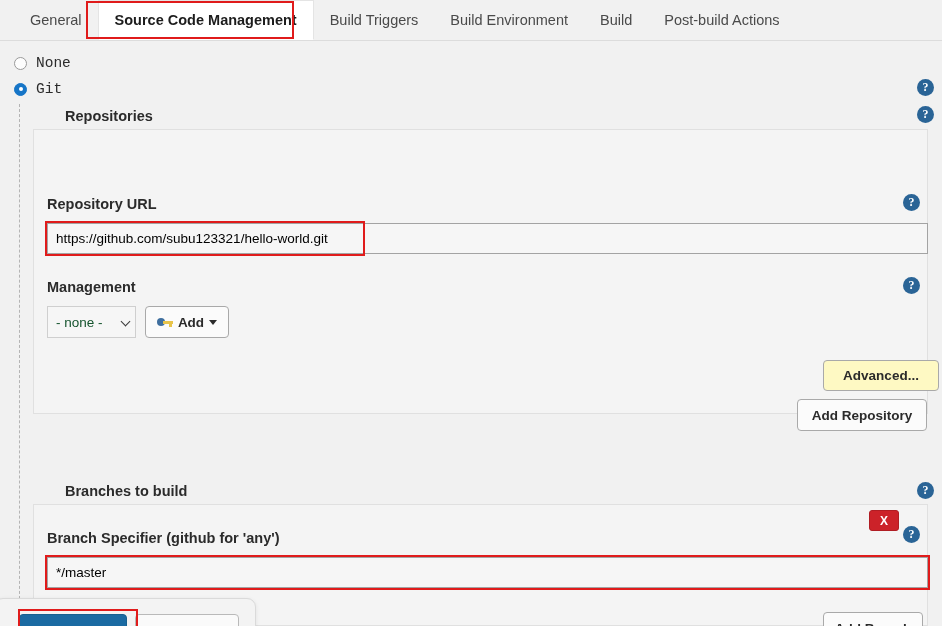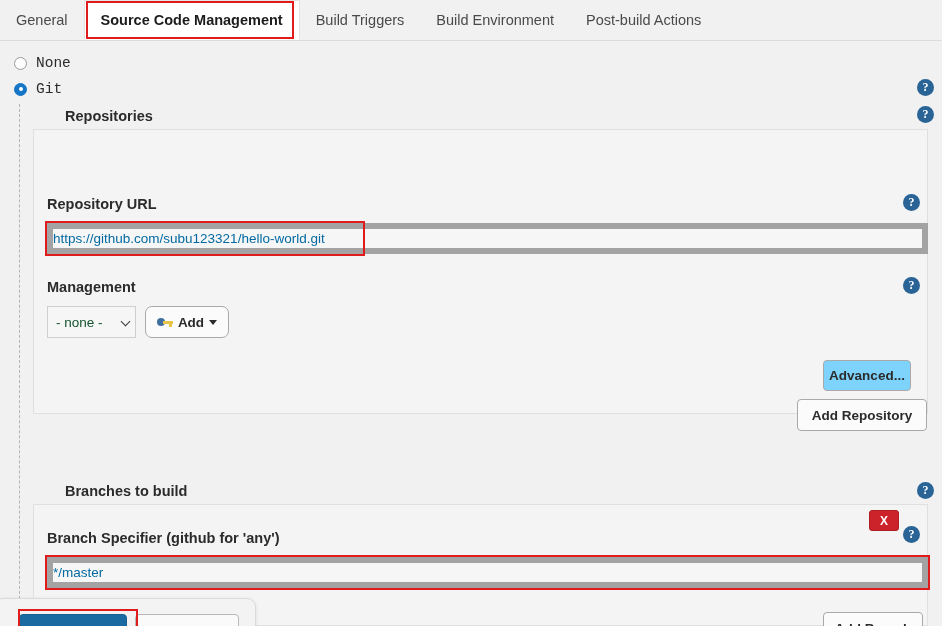--- a/index.html
+++ b/index.html
@@ -19,21 +19,21 @@
 
   
   .tabbar {
     position: absolute;
     left: 0; top: 0;
     width: 942px; height: 41px;
     background: #f1f1f1;
     border-bottom: 1px solid #dcdcdc;
     display: flex;
     align-items: stretch;
-    padding-left: 0;
+    padding-left: 14px;
   }
   .tab {
     display: flex;
     align-items: center;
     padding: 0 16px;
     font-size: 14.5px;
     color: #4a4a4a;
     white-space: nowrap;
     cursor: pointer;
     background: transparent;
@@ -155,25 +155,25 @@
     color: #2b2b2b;
   }
   .lbl-url  { left: 47px; top: 155px; }
   .lbl-cred { left: 47px; top: 238px; }
   .lbl-spec { left: 47px; top: 489px; }
 
   
   .txt {
     position: absolute;
     background: #f6f6f6;
-    border: 6px solid #a3a3a3;
+    border: 1px solid #a3a3a3;
     font-family: "Liberation Sans", sans-serif;
     font-size: 13.5px;
-    color: #0369a1;
-    padding: 0 0;
+    color: #000000;
+    padding: 0 8px;
     outline: none;
   }
   .txt-url  { left: 47px; top: 182px; width: 881px; height: 31px; }
   .txt-spec { left: 47px; top: 516px; width: 881px; height: 31px; }
 
   
   .sel-wrap {
     position: absolute;
     left: 47px; top: 265px;
     width: 89px; height: 32px;
@@ -211,22 +211,22 @@
     font-size: 13.5px;
     font-weight: bold;
     color: #2b2b2b;
     cursor: pointer;
     display: flex;
     align-items: center;
     justify-content: center;
     gap: 5px;
     white-space: nowrap;
   }
-  .btn-add      { left: 145px; top: 265px; width: 84px;  height: 32px; background:#fbfbfb;border-radius:7px; }
-  .btn-adv      { left: 823px; top: 319px; width: 88px; height: 31px; background:#7dd3fc; }
+  .btn-add      { left: 145px; top: 265px; width: 84px;  height: 32px; background:#fbfbfb; }
+  .btn-adv      { left: 823px; top: 319px; width: 116px; height: 31px; background:#fef9c3; }
   .btn-addrepo  { left: 797px; top: 358px; width: 130px; height: 32px; background:#fbfbfb;text-align:right; }
   .btn-addbr    { left: 823px; top: 571px; width: 100px; height: 32px; background:#fbfbfb; }
 
   
   .key-ico {
     width: 16px; height: 10px;
     position: relative;
     flex: none;
   }
   .key-ico .head {
@@ -330,20 +330,21 @@
 </head>
 <body>
 
 <div id="app">
 
   <div class="tabbar">
     <div class="tab">General</div>
     <div class="tab active">Source Code Management</div>
     <div class="tab">Build Triggers</div>
     <div class="tab">Build Environment</div>
+    <div class="tab">Build</div>
     <div class="tab">Post-build Actions</div>
   </div>
   <div class="anno-tab"></div>
 
   <div class="content">
 
     <div class="dash-guide"></div>
 
     <div class="radio-row none">
       <span class="rdo"></span>

